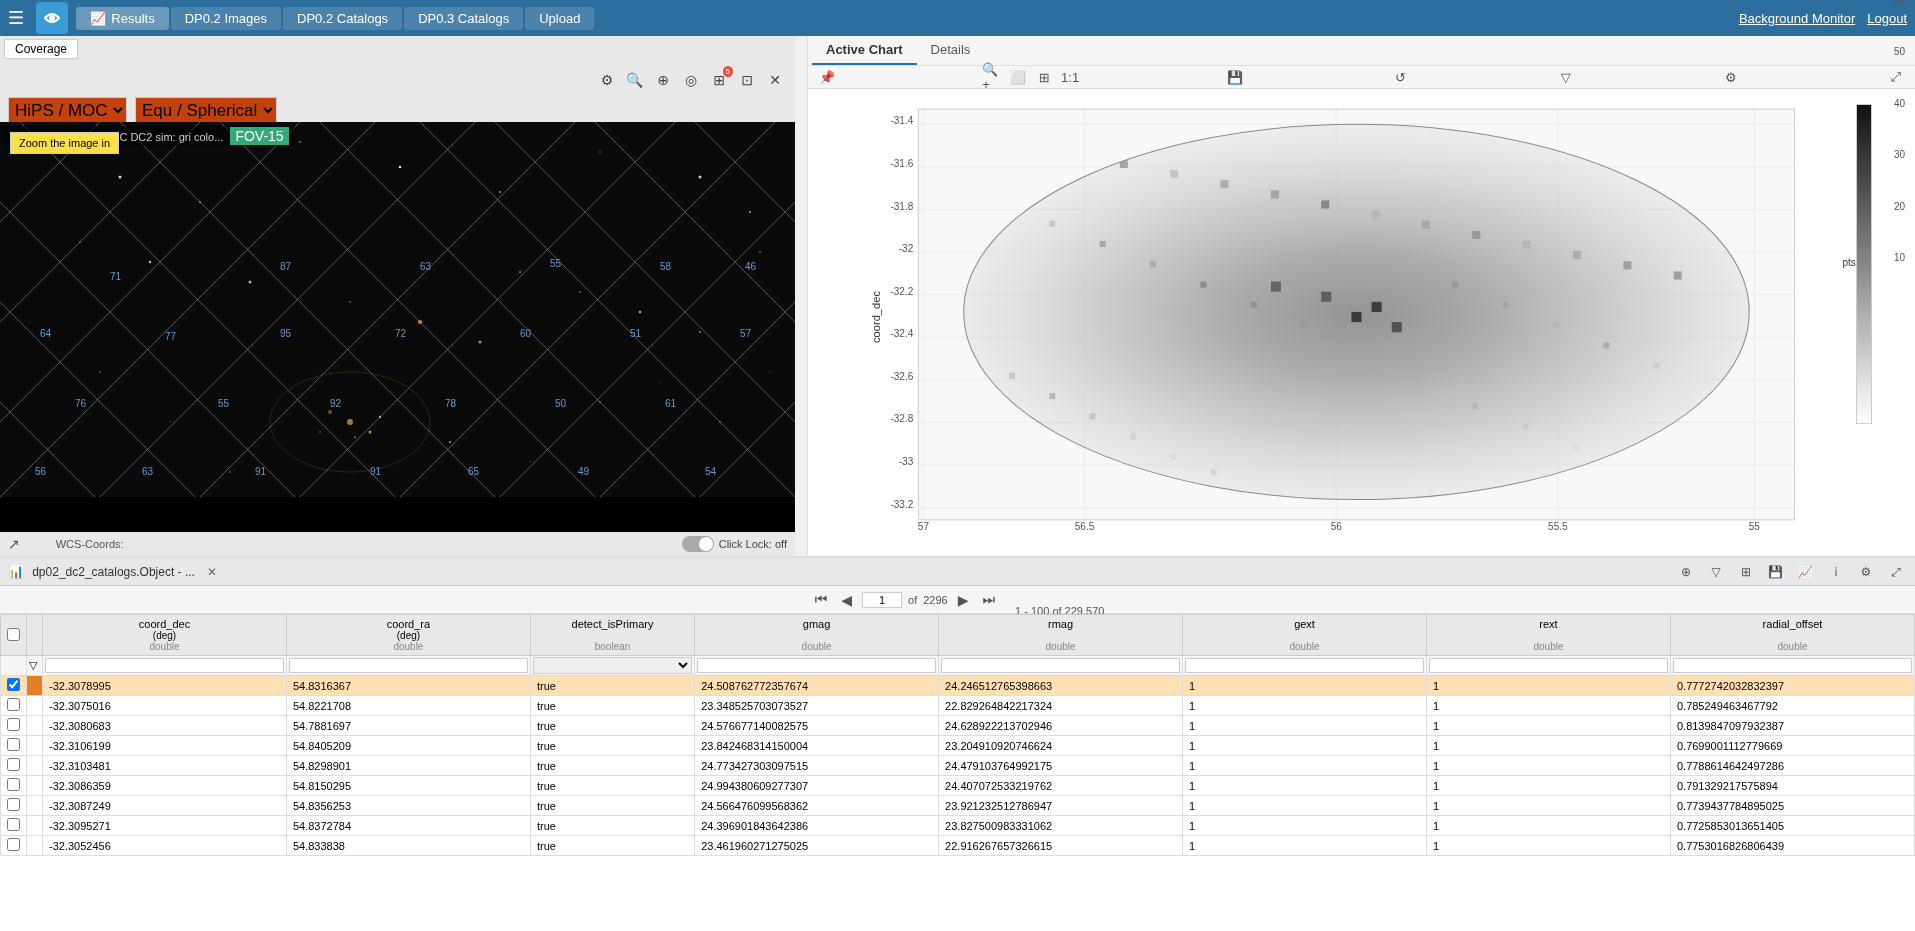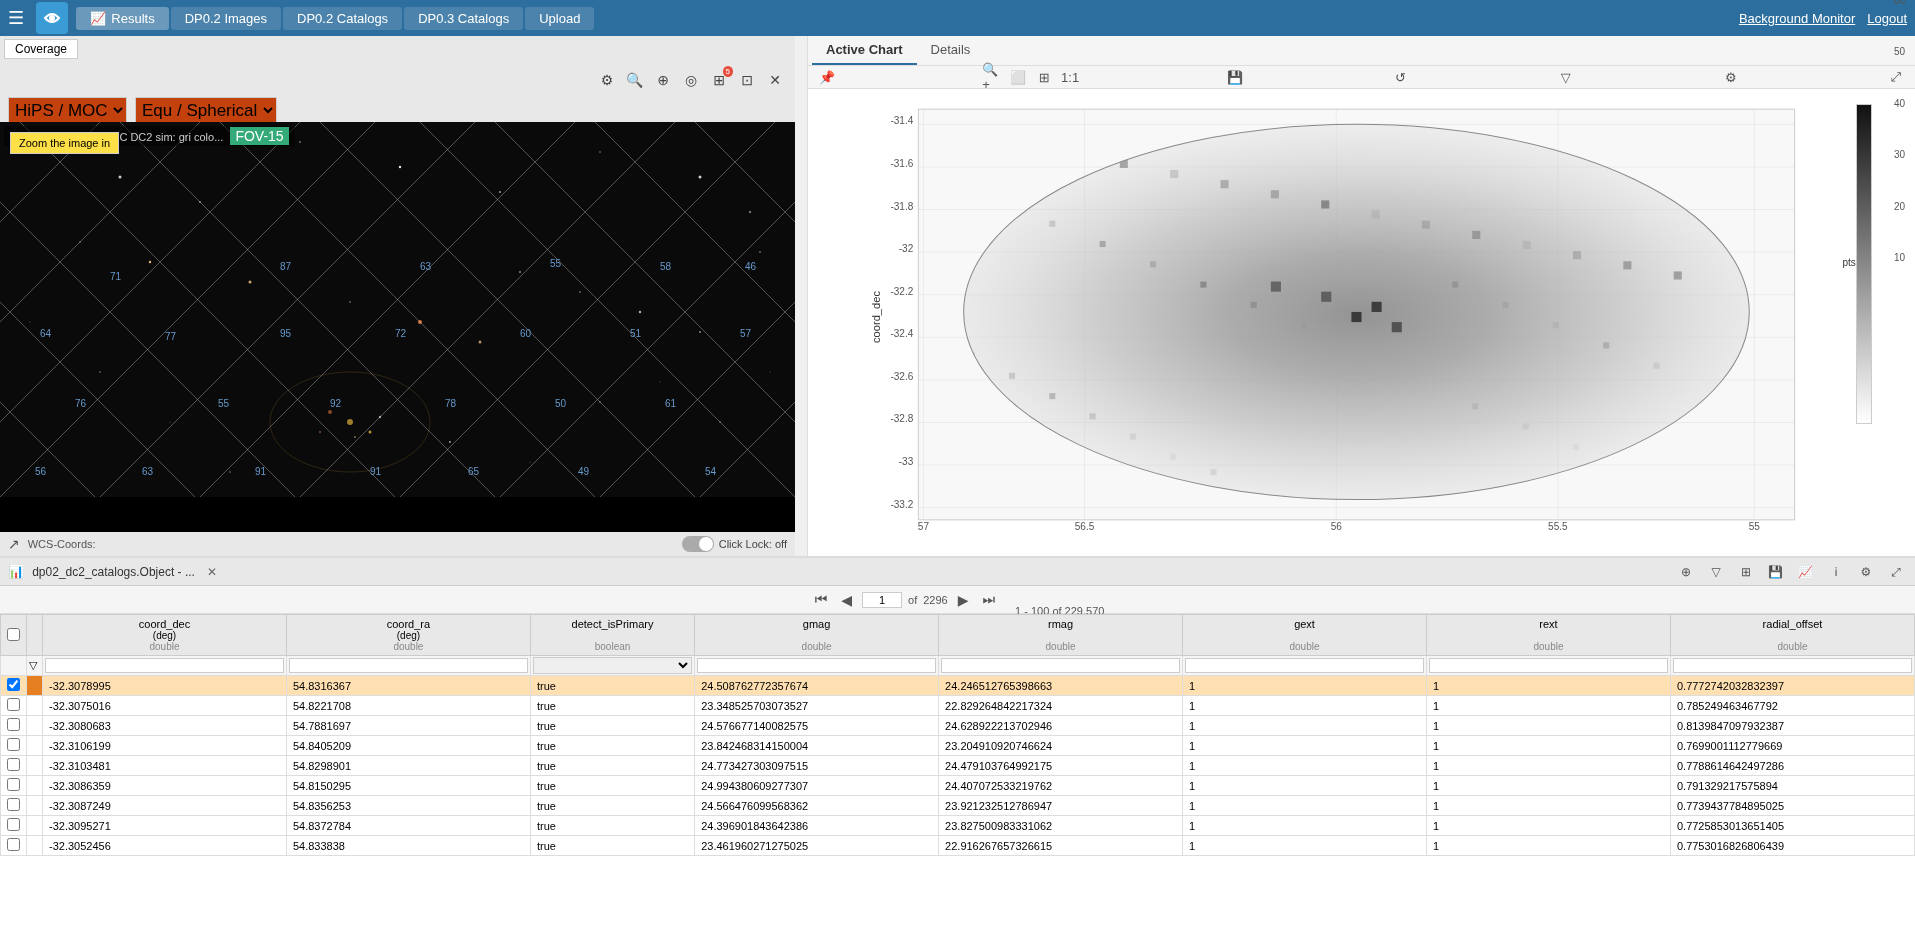--- a/index.html
+++ b/index.html
@@ -26,21 +26,21 @@
     #image-panel { width: 795px; display: flex; flex-direction: column; background: #000; position: relative; }
     #image-panel-tabs { display: flex; background: #e8e8e8; height: 26px; align-items: center; padding: 0 4px; }
     #image-panel-tabs .tab { padding: 2px 10px; font-size: 12px; cursor: pointer; background: white; border: 1px solid #ccc; margin-right: 2px; }
     #image-panel-toolbar { display: flex; align-items: center; background: #e8e8e8; height: 36px; padding: 0 8px; gap: 4px; justify-content: flex-end; }
     #image-panel-toolbar .toolbar-btn { width: 24px; height: 24px; display: flex; align-items: center; justify-content: center; cursor: pointer; color: #444; font-size: 14px; }
     #image-panel-info { display: flex; align-items: center; background: #e8e8e8; height: 24px; padding: 0 8px; gap: 8px; }
     #image-panel-info select { font-size: 17px; padding: 2px 2px; border: 1px solid #ccc; background: #c2410c; }
     #image-viewer { flex: 1; position: relative; overflow: hidden; background: #000; }
     .zoom-tooltip { position: absolute; top: 10px; left: 10px; background: #fde047; border: 1px solid #ccc; padding: 4px 8px; font-size: 11px; z-index: 10; }
     #wcs-bar { display: flex; align-items: center; background: #e8e8e8; height: 24px; padding: 0 8px; gap: 8px; }
-    #wcs-bar .wcs-label { font-size: 11px; color: #555; display: flex; align-items: center; gap: 4px; cursor: pointer; }
+    #wcs-bar .wcs-label { font-size: 11px; color: #555; display: flex; align-items: center; gap: 4px; cursor: pointer; margin-left: 28px; }
     .lock-toggle { display: flex; align-items: center; gap: 5px; font-size: 11px; color: #444; }
     .toggle-switch { width: 32px; height: 16px; background: #aaa; border-radius: 8px; position: relative; cursor: pointer; }
     .toggle-switch .knob { width: 14px; height: 14px; background: white; border-radius: 50%; position: absolute; top: 1px; right: 1px; }
 
     
     #chart-panel { flex: 1; display: flex; flex-direction: column; background: white; border-left: 1px solid #ddd; }
     #chart-panel-tabs { display: flex; background: #f5f5f5; border-bottom: 1px solid #ddd; height: 36px; align-items: center; padding: 0 4px; gap: 0; }
     #chart-panel-tabs .tab { padding: 6px 14px; font-size: 13px; cursor: pointer; border-bottom: 2px solid transparent; color: #555; }
     #chart-panel-tabs .tab.active { color: #333; border-bottom: 2px solid #2c6e9e; font-weight: bold; }
     #chart-toolbar { display: flex; align-items: center; background: #f5f5f5; height: 30px; padding: 0 8px; gap: 6px; border-bottom: 1px solid #ddd; justify-content: space-between; }

